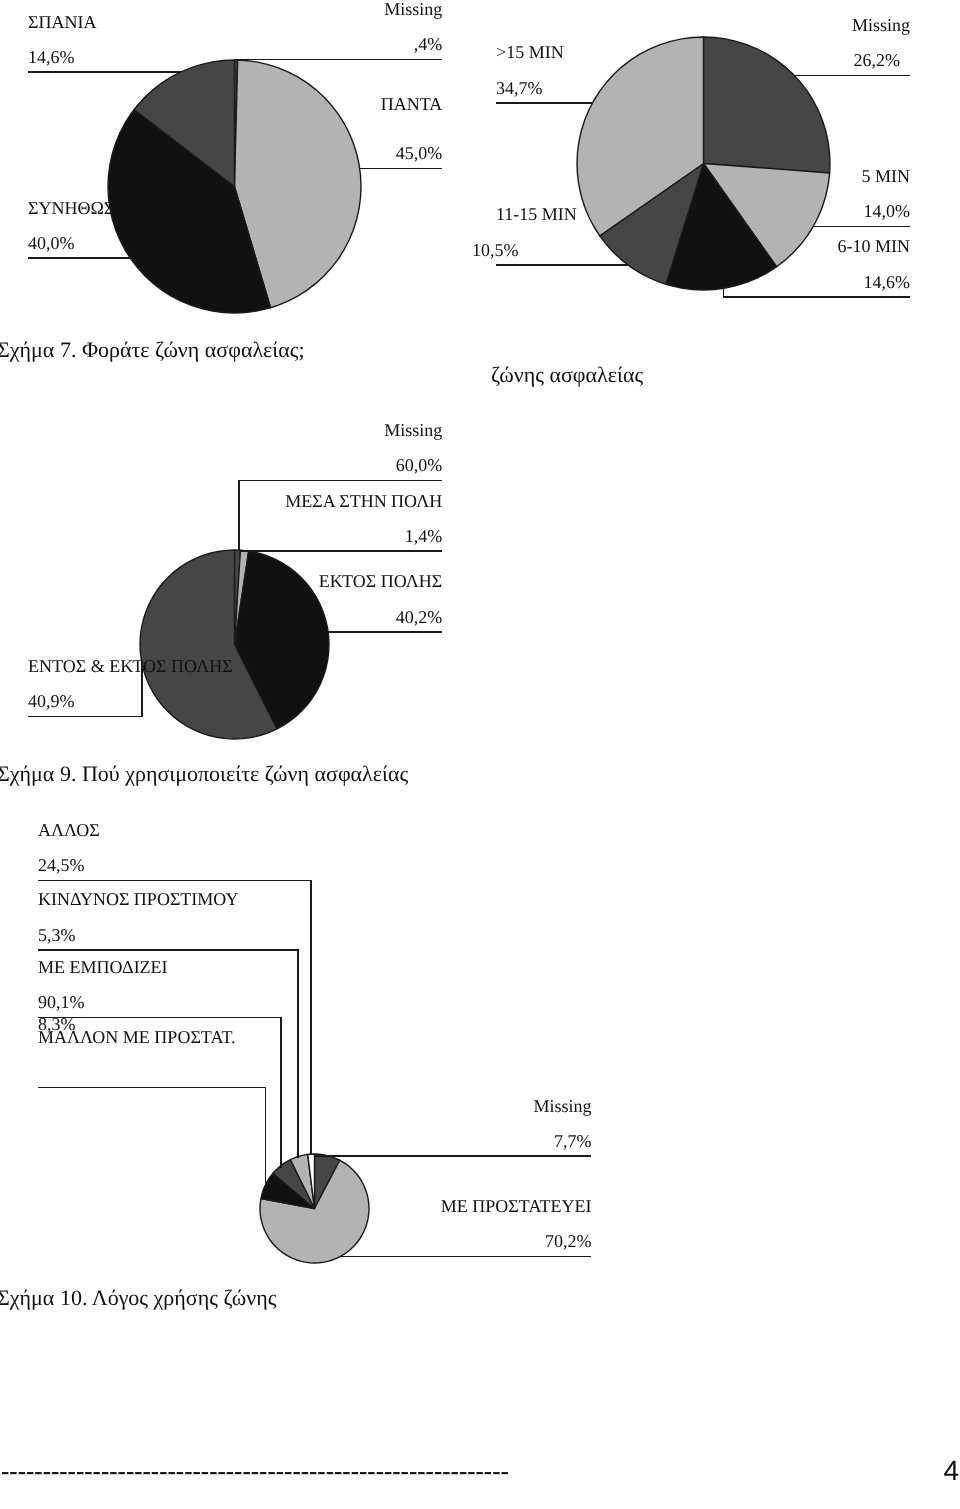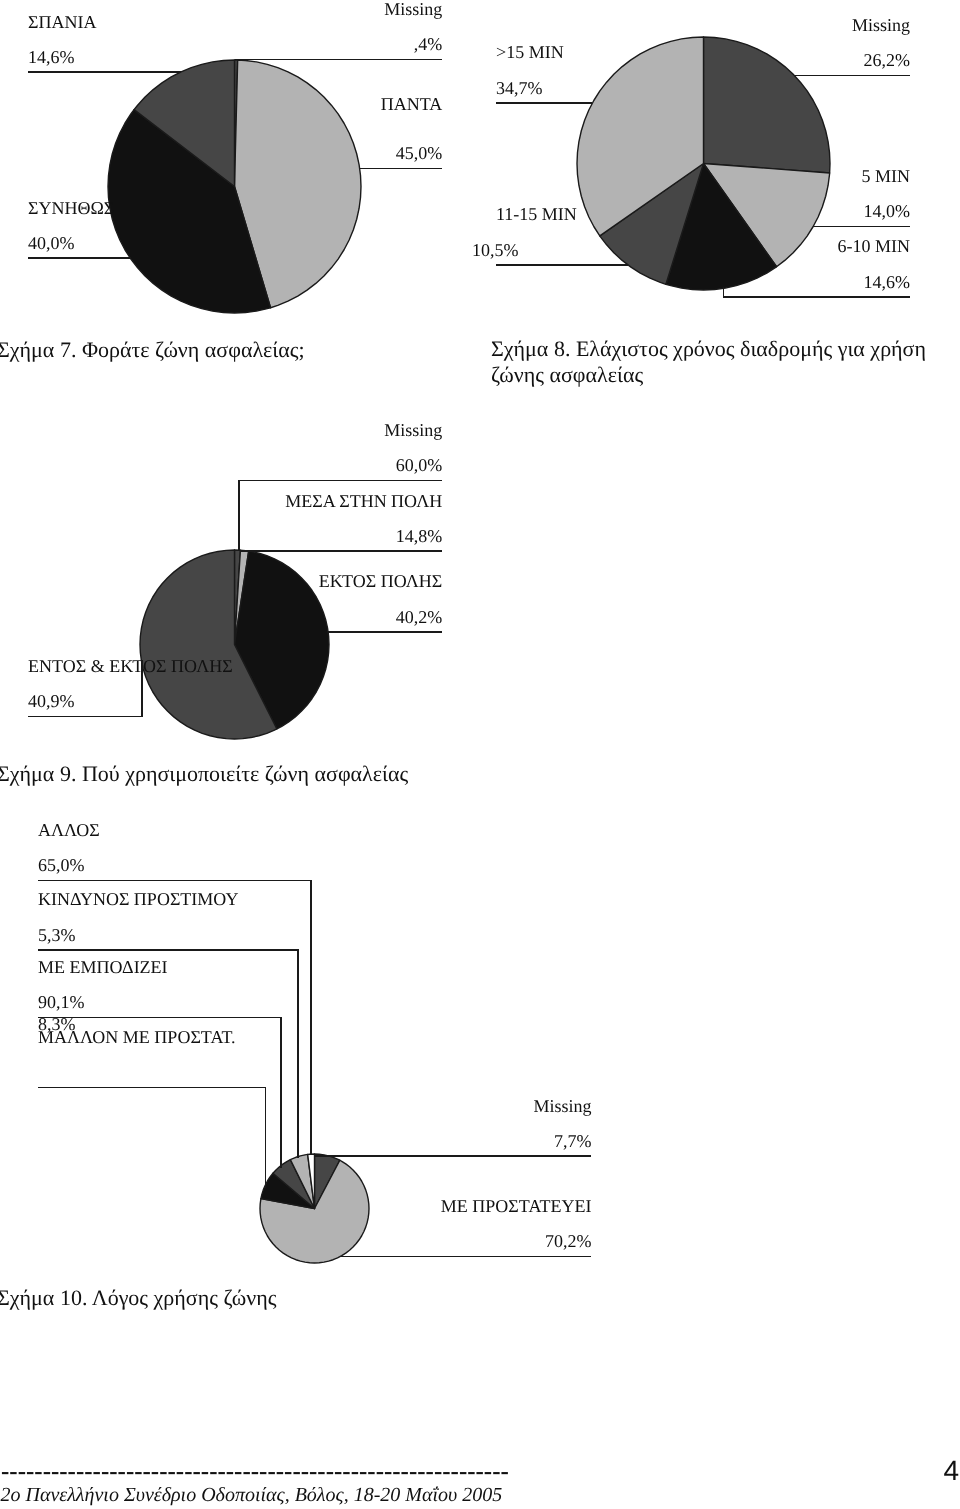--- a/index.html
+++ b/index.html
@@ -50,66 +50,65 @@
 <path d="M 131.50 131.50 L 93.92 252.29 L 88.23 250.37 L 78.04 246.15 L 68.25 241.05 L 58.94 235.12 L 50.19 228.40 L 42.05 220.95 L 34.60 212.81 L 27.88 204.06 L 27.78 203.91 Z" fill="#464646" stroke="#1a1a1a" stroke-width="1.4" stroke-linejoin="round"></path>
 <path d="M 131.50 131.50 L 27.78 203.91 L 21.95 194.75 L 16.85 184.96 L 12.63 174.77 L 9.31 164.24 L 6.92 153.47 L 5.48 142.53 L 5.00 131.50 L 5.48 120.47 L 6.92 109.53 L 9.31 98.76 L 12.63 88.23 L 16.85 78.04 L 21.95 68.25 L 27.88 58.94 L 34.60 50.19 L 42.05 42.05 L 50.19 34.60 L 58.94 27.88 L 68.25 21.95 L 78.04 16.85 L 88.23 12.63 L 98.76 9.31 L 109.53 6.92 L 120.47 5.48 L 131.50 5.00 L 131.50 5.00 Z" fill="#b3b3b3" stroke="#1a1a1a" stroke-width="1.4" stroke-linejoin="round"></path>
 </svg>
 <div class="lbl" style="left:496.0px;top:43.3px">&gt;15 MIN</div>
 <div class="lbl" style="left:496.0px;top:78.7px">34,7%</div>
 <div class="ln" style="left:496.0px;top:102.2px;width:95.7px;height:1.5px"></div>
 <div class="lbl" style="left:496.0px;top:205.3px">11-15 MIN</div>
 <div class="lbl" style="left:472px;top:240.7px">10,5%</div>
 <div class="ln" style="left:496.0px;top:264.2px;width:131.9px;height:1.5px"></div>
 <div class="lbl" style="right:50.0px;top:16.0px">Missing</div>
-<div class="lbl" style="right:50.0px;top:51.4px">26,2%</div>
+<div class="lbl" style="right:60px;top:51.4px">26,2%</div>
 <div class="ln" style="left:794.4px;top:74.9px;width:115.6px;height:1.5px"></div>
 <div class="lbl" style="right:50.0px;top:166.9px">5 MIN</div>
 <div class="lbl" style="right:50.0px;top:202.3px">14,0%</div>
 <div class="ln" style="left:812.5px;top:225.8px;width:97.5px;height:1.5px"></div>
 <div class="lbl" style="right:50.0px;top:237.1px">6-10 MIN</div>
 <div class="lbl" style="right:50.0px;top:272.5px">14,6%</div>
 <div class="ln" style="left:722.8px;top:286.9px;width:1.5px;height:10.6px"></div>
 <div class="ln" style="left:722.8px;top:296.0px;width:187.2px;height:1.5px"></div>
-<div class="cap" style="left:491.0px;top:337.6px">Σχήμα 8. Ελάχιστος χρόνος διαδρομής για χρήση</div>
 <div class="cap" style="left:491.0px;top:364.1px">ζώνης ασφαλείας</div>
 </div>
 <div class="chart">
 <svg class="pie" style="left:135.0px;top:545.0px;width:199.0px;height:199.0px" viewBox="0 0 199.0 199.0">
 <path d="M 99.50 99.50 L 99.50 5.00 L 105.43 5.19 Z" fill="#464646" stroke="#1a1a1a" stroke-width="1.4" stroke-linejoin="round"></path>
 <path d="M 99.50 99.50 L 105.43 5.19 L 107.74 5.36 L 113.70 6.07 Z" fill="#b3b3b3" stroke="#1a1a1a" stroke-width="1.4" stroke-linejoin="round"></path>
 <path d="M 99.50 99.50 L 113.70 6.07 L 115.91 6.44 L 123.96 8.22 L 131.82 10.70 L 139.44 13.85 L 146.75 17.66 L 153.70 22.09 L 160.24 27.11 L 166.32 32.68 L 171.89 38.76 L 176.91 45.30 L 181.34 52.25 L 185.15 59.56 L 188.30 67.18 L 190.78 75.04 L 192.56 83.09 L 193.64 91.26 L 194.00 99.50 L 193.64 107.74 L 192.56 115.91 L 190.78 123.96 L 188.30 131.82 L 185.15 139.44 L 181.34 146.75 L 176.91 153.70 L 171.89 160.24 L 166.32 166.32 L 160.24 171.89 L 153.70 176.91 L 146.75 181.34 L 141.87 183.97 Z" fill="#111111" stroke="#1a1a1a" stroke-width="1.4" stroke-linejoin="round"></path>
 <path d="M 99.50 99.50 L 141.87 183.97 L 139.44 185.15 L 131.82 188.30 L 123.96 190.78 L 115.91 192.56 L 107.74 193.64 L 99.50 194.00 L 91.26 193.64 L 83.09 192.56 L 75.04 190.78 L 67.18 188.30 L 59.56 185.15 L 52.25 181.34 L 45.30 176.91 L 38.76 171.89 L 32.68 166.32 L 27.11 160.24 L 22.09 153.70 L 17.66 146.75 L 13.85 139.44 L 10.70 131.82 L 8.22 123.96 L 6.44 115.91 L 5.36 107.74 L 5.00 99.50 L 5.36 91.26 L 6.44 83.09 L 8.22 75.04 L 10.70 67.18 L 13.85 59.56 L 17.66 52.25 L 22.09 45.30 L 27.11 38.76 L 32.68 32.68 L 38.76 27.11 L 45.30 22.09 L 52.25 17.66 L 59.56 13.85 L 67.18 10.70 L 75.04 8.22 L 83.09 6.44 L 91.26 5.36 L 99.50 5.00 Z" fill="#464646" stroke="#1a1a1a" stroke-width="1.4" stroke-linejoin="round"></path>
 </svg>
 <div class="lbl" style="right:517.7px;top:420.7px">Missing</div>
 <div class="lbl" style="right:517.7px;top:456.1px">60,0%</div>
 <div class="ln" style="left:238.2px;top:479.6px;width:204.1px;height:1.5px"></div>
 <div class="ln" style="left:238.2px;top:479.6px;width:1.5px;height:71.2px"></div>
 <div class="lbl" style="right:517.7px;top:491.5px">ΜΕΣΑ ΣΤΗΝ ΠΟΛΗ</div>
-<div class="lbl" style="right:517.7px;top:526.9px">14,8%</div>
+<div class="lbl" style="right:517.7px;top:526.9px">1,4%</div>
 <div class="ln" style="left:239.6px;top:550.4px;width:202.7px;height:1.5px"></div>
 <div class="lbl" style="right:517.7px;top:572.1px">ΕΚΤΟΣ ΠΟΛΗΣ</div>
 <div class="lbl" style="right:517.7px;top:607.5px">40,2%</div>
 <div class="ln" style="left:328.1px;top:631.0px;width:114.2px;height:1.5px"></div>
 <div class="lbl" style="left:28.0px;top:656.7px">ΕΝΤΟΣ &amp; ΕΚΤΟΣ ΠΟΛΗΣ</div>
 <div class="lbl" style="left:28.0px;top:692.1px">40,9%</div>
 <div class="ln" style="left:28.0px;top:715.6px;width:114.8px;height:1.5px"></div>
 <div class="ln" style="left:141.4px;top:659.7px;width:1.5px;height:56.5px"></div>
 <div class="cap" style="left:-3.0px;top:763.4px">Σχήμα 9. Πού χρησιμοποιείτε ζώνη ασφαλείας</div>
 </div>
 <div class="chart">
 <svg class="pie" style="left:255.0px;top:1149.3px;width:119.0px;height:119.0px" viewBox="0 0 119.0 119.0">
 <path d="M 59.50 59.50 L 59.50 5.00 L 64.25 5.21 L 68.96 5.83 L 73.61 6.86 L 78.14 8.29 L 82.53 10.11 L 84.85 11.25 Z" fill="#464646" stroke="#1a1a1a" stroke-width="1.4" stroke-linejoin="round"></path>
 <path d="M 59.50 59.50 L 84.85 11.25 L 86.75 12.30 L 90.76 14.86 L 94.53 17.75 L 98.04 20.96 L 101.25 24.47 L 104.14 28.24 L 106.70 32.25 L 108.89 36.47 L 110.71 40.86 L 112.14 45.39 L 113.17 50.04 L 113.79 54.75 L 114.00 59.50 L 113.79 64.25 L 113.17 68.96 L 112.14 73.61 L 110.71 78.14 L 108.89 82.53 L 106.70 86.75 L 104.14 90.76 L 101.25 94.53 L 98.04 98.04 L 94.53 101.25 L 90.76 104.14 L 86.75 106.70 L 82.53 108.89 L 78.14 110.71 L 73.61 112.14 L 68.96 113.17 L 64.25 113.79 L 59.50 114.00 L 54.75 113.79 L 50.04 113.17 L 45.39 112.14 L 40.86 110.71 L 36.47 108.89 L 32.25 106.70 L 28.24 104.14 L 24.47 101.25 L 20.96 98.04 L 17.75 94.53 L 14.86 90.76 L 12.30 86.75 L 10.11 82.53 L 8.29 78.14 L 6.86 73.61 L 5.83 68.96 L 5.21 64.25 L 5.00 59.50 L 5.21 54.75 L 5.83 50.04 L 5.90 49.62 Z" fill="#b3b3b3" stroke="#1a1a1a" stroke-width="1.4" stroke-linejoin="round"></path>
 <path d="M 59.50 59.50 L 5.90 49.62 L 6.86 45.39 L 8.29 40.86 L 10.11 36.47 L 12.30 32.25 L 14.86 28.24 L 17.75 24.47 L 17.95 24.24 Z" fill="#111111" stroke="#1a1a1a" stroke-width="1.4" stroke-linejoin="round"></path>
 <path d="M 59.50 59.50 L 17.95 24.24 L 20.96 20.96 L 24.47 17.75 L 28.24 14.86 L 32.25 12.30 L 35.37 10.63 Z" fill="#464646" stroke="#1a1a1a" stroke-width="1.4" stroke-linejoin="round"></path>
 <path d="M 59.50 59.50 L 35.37 10.63 L 36.47 10.11 L 40.86 8.29 L 45.39 6.86 L 50.04 5.83 L 52.67 5.43 Z" fill="#b3b3b3" stroke="#1a1a1a" stroke-width="1.4" stroke-linejoin="round"></path>
 <path d="M 59.50 59.50 L 52.67 5.43 L 54.75 5.21 L 59.50 5.00 Z" fill="#ffffff" stroke="#1a1a1a" stroke-width="1.4" stroke-linejoin="round"></path>
 </svg>
 <div class="lbl" style="left:38.0px;top:820.8px">ΑΛΛΟΣ</div>
-<div class="lbl" style="left:38.0px;top:856.2px">65,0%</div>
+<div class="lbl" style="left:38.0px;top:856.2px">24,5%</div>
 <div class="ln" style="left:38.0px;top:879.7px;width:273.8px;height:1.5px"></div>
 <div class="ln" style="left:310.4px;top:879.7px;width:1.5px;height:275.8px"></div>
 <div class="lbl" style="left:38.0px;top:890.2px">ΚΙΝΔΥΝΟΣ ΠΡΟΣΤΙΜΟΥ</div>
 <div class="lbl" style="left:38.0px;top:925.6px">5,3%</div>
 <div class="ln" style="left:38.0px;top:949.1px;width:260.7px;height:1.5px"></div>
 <div class="ln" style="left:297.3px;top:949.1px;width:1.5px;height:209.0px"></div>
 <div class="lbl" style="left:38.0px;top:958.0px">ΜΕ ΕΜΠΟΔΙΖΕΙ</div>
 <div class="lbl" style="left:38.0px;top:993.4px">90,1%</div>
 <div class="ln" style="left:38.0px;top:1016.9px;width:243.4px;height:1.5px"></div>
 <div class="ln" style="left:280.0px;top:1016.9px;width:1.5px;height:150.7px"></div>
@@ -120,16 +119,15 @@
 <div class="lbl" style="right:368.6px;top:1096.5px">Missing</div>
 <div class="lbl" style="right:368.6px;top:1131.9px">7,7%</div>
 <div class="ln" style="left:314.0px;top:1155.4px;width:277.4px;height:1.5px"></div>
 <div class="lbl" style="right:368.6px;top:1196.8px">ΜΕ ΠΡΟΣΤΑΤΕΥΕΙ</div>
 <div class="lbl" style="right:368.6px;top:1232.2px">70,2%</div>
 <div class="ln" style="left:341.2px;top:1255.7px;width:250.2px;height:1.5px"></div>
 <div class="cap" style="left:-3.0px;top:1287.4px">Σχήμα 10. Λόγος χρήσης ζώνης</div>
 </div>
 <div class="footer">
 <div class="frule" style="left:1.0px;top:1459.2px">-------------------------------------------------------------</div>
-<div class="ftext" style="left:0.5px;top:1485.1px">2ο Πανελλήνιο Συνέδριο Οδοποιίας, Βόλος, 18-20 Μαΐου 2005</div>
 <div class="pnum" style="right:1.0px;top:1457.0px">4</div>
 </div>
 </div>
 
 </body></html>

